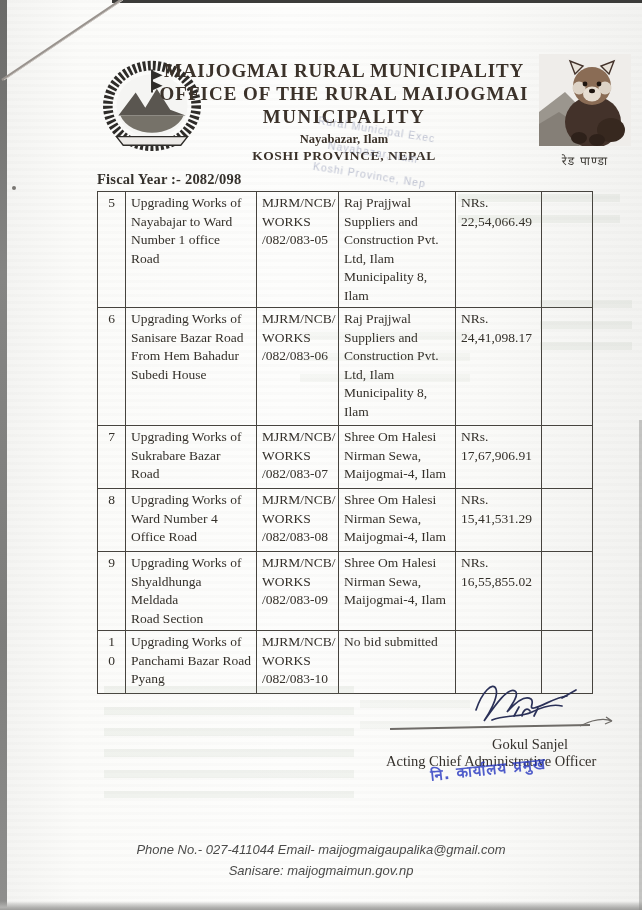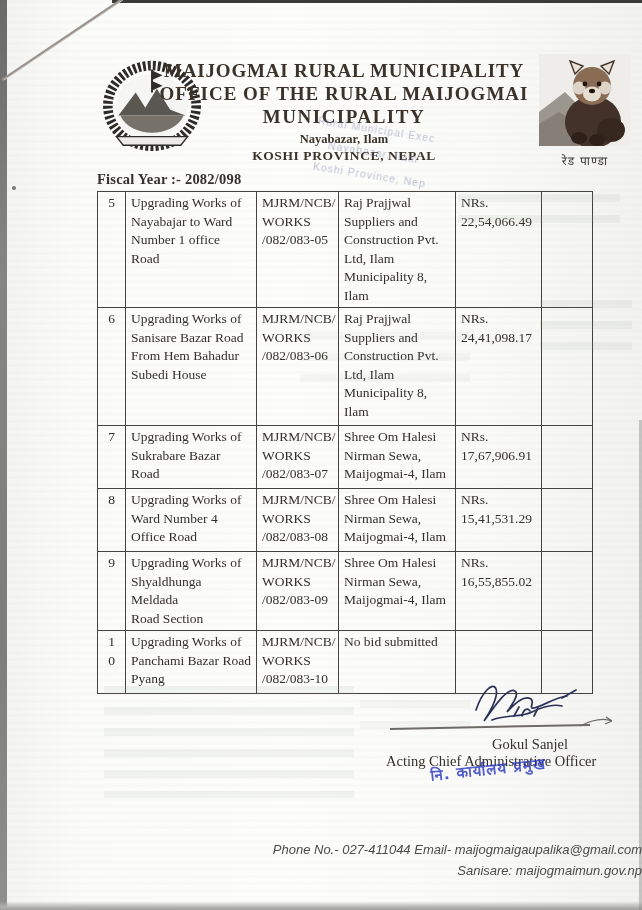--- a/index.html
+++ b/index.html
@@ -65,21 +65,21 @@
   
   .bleed{position:absolute;filter:blur(.7px);opacity:.55;pointer-events:none;
     background:repeating-linear-gradient(180deg, rgba(122,142,114,.16) 0 8px, rgba(0,0,0,0) 8px 21px);}
   .bl-1{left:458px;top:194px;width:162px;height:40px;}
   .bl-2{left:540px;top:300px;width:92px;height:58px;}
   .bl-3{left:300px;top:332px;width:170px;height:58px;opacity:.35;}
   .bl-4{left:104px;top:686px;width:250px;height:112px;}
   .bl-5{left:360px;top:700px;width:110px;height:38px;opacity:.35;}
 
   
-  .footer{position:absolute;left:0;top:839px;width:642px;text-align:right;
+  .footer{position:absolute;left:0;top:839px;width:642px;text-align:center;
     font-family:"Liberation Sans", sans-serif;font-style:italic;
     font-size:13px;color:#4b4b4a;line-height:21px;}
 </style>
 </head>
 <body>
 
 <div class="page">
 
   <div class="edge-left"></div>
   <div class="edge-top"></div>

